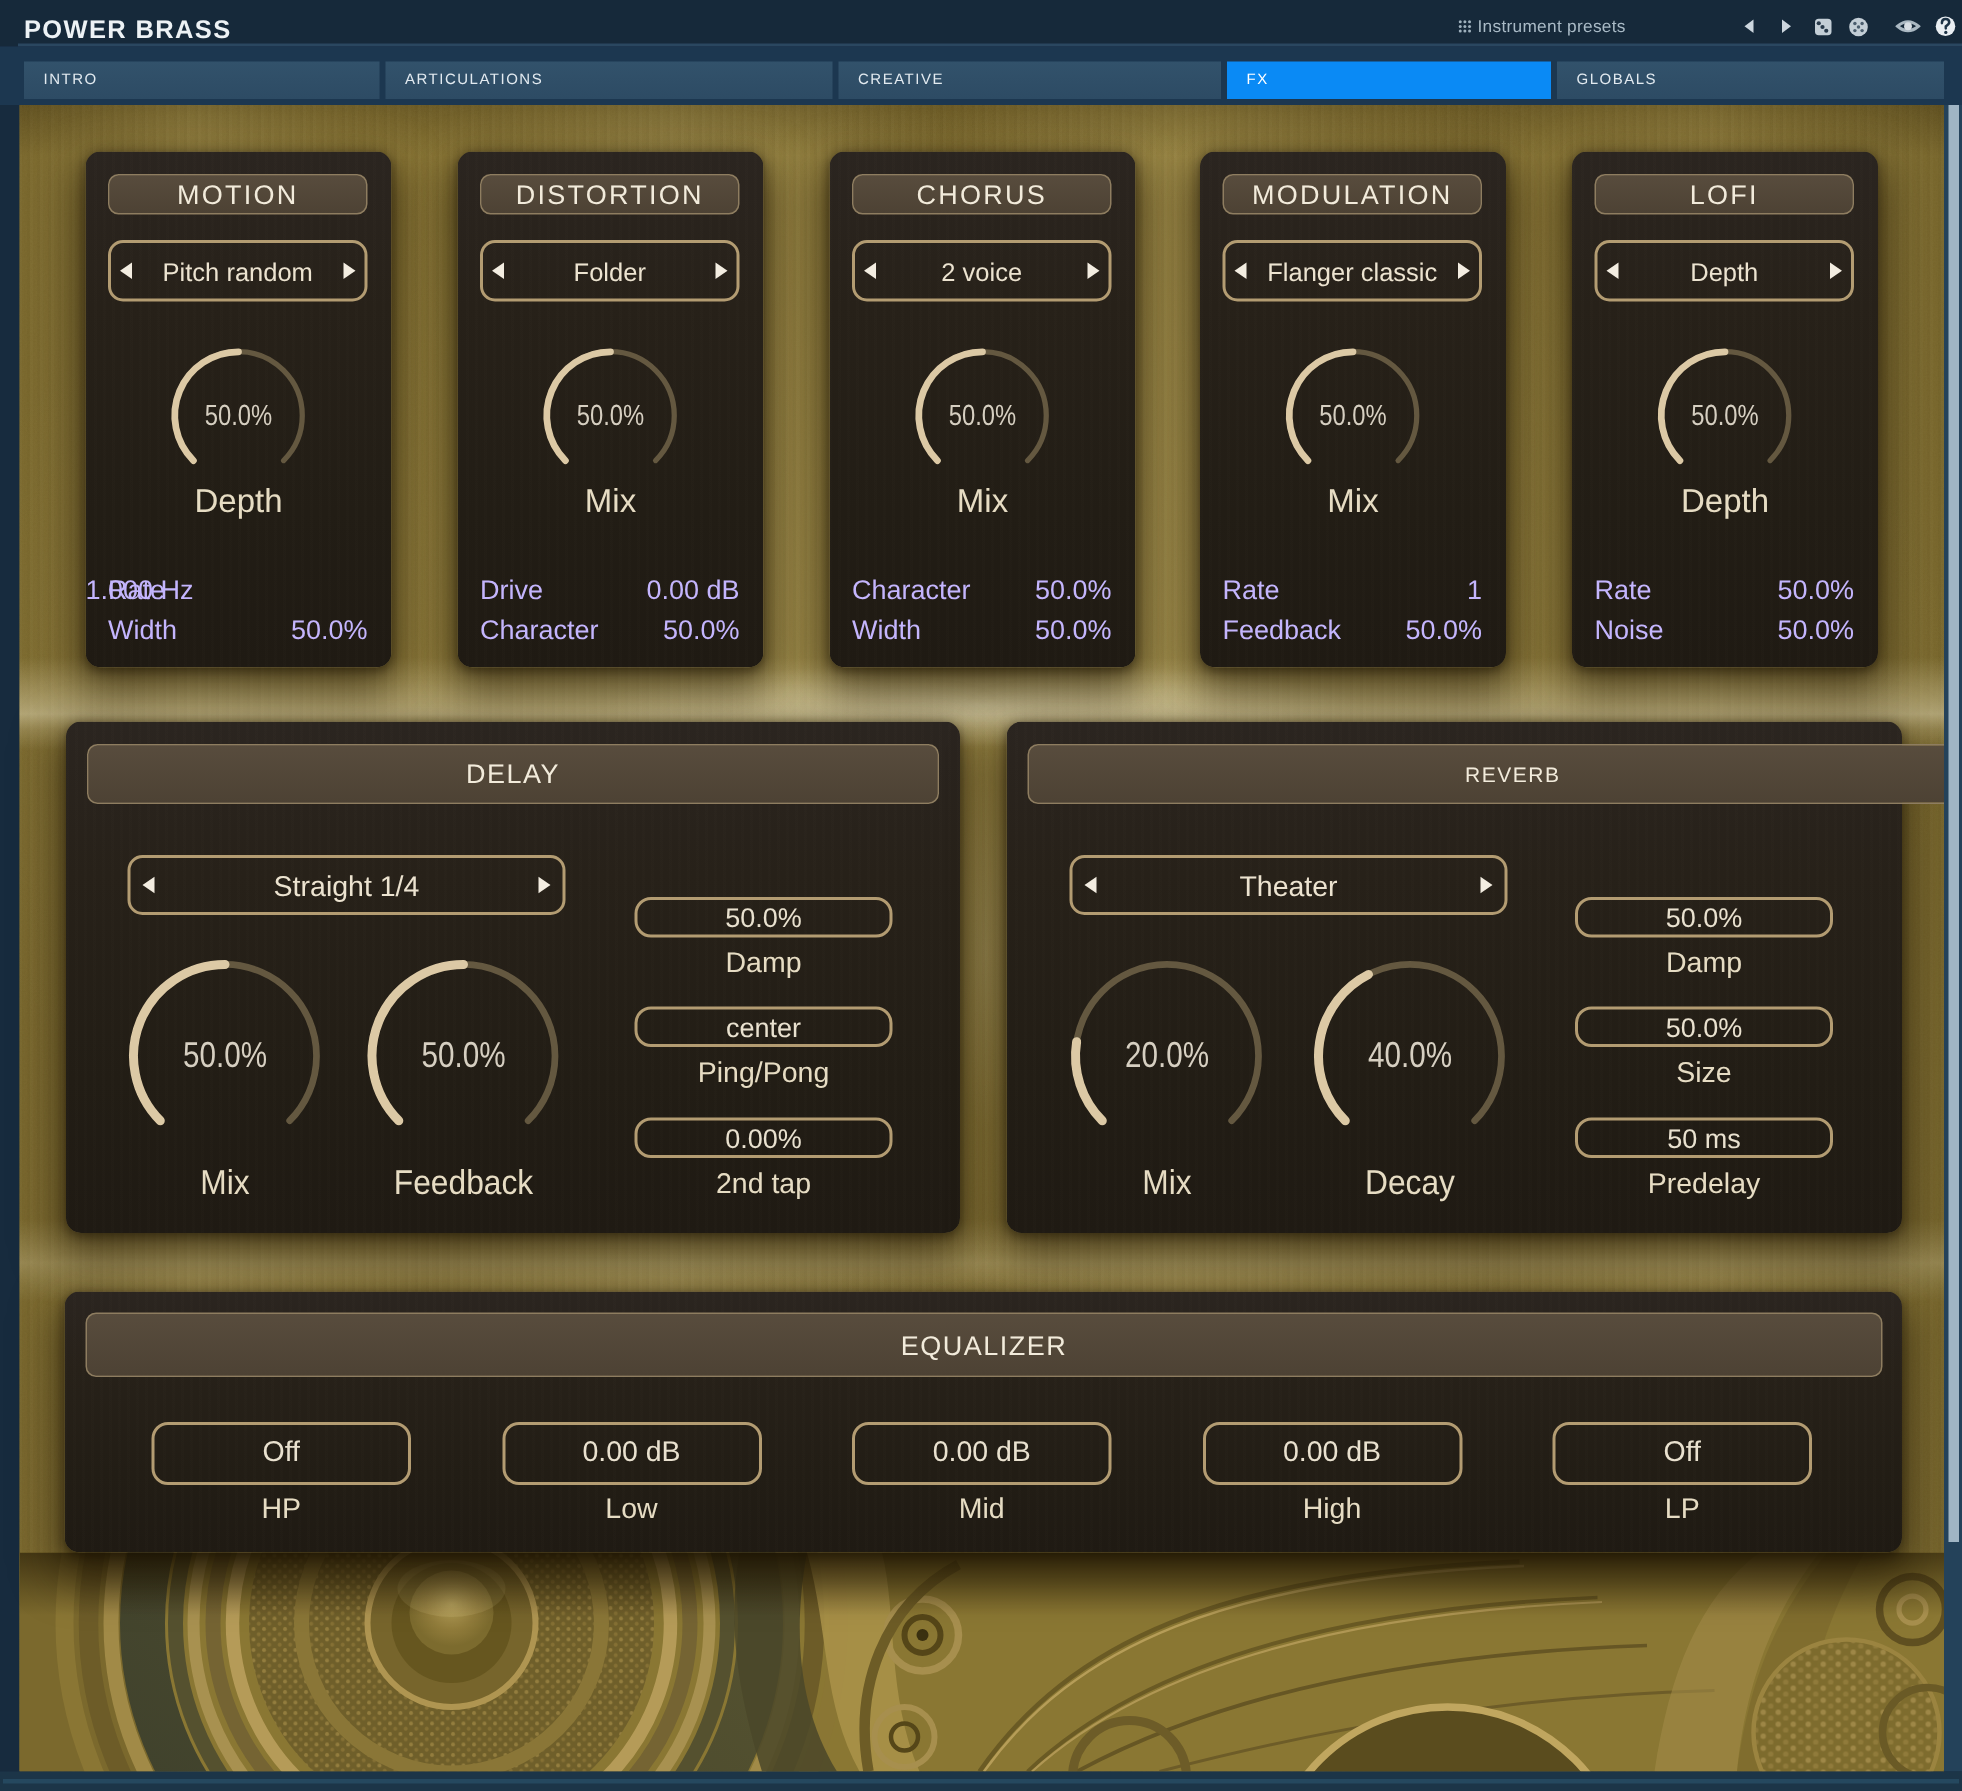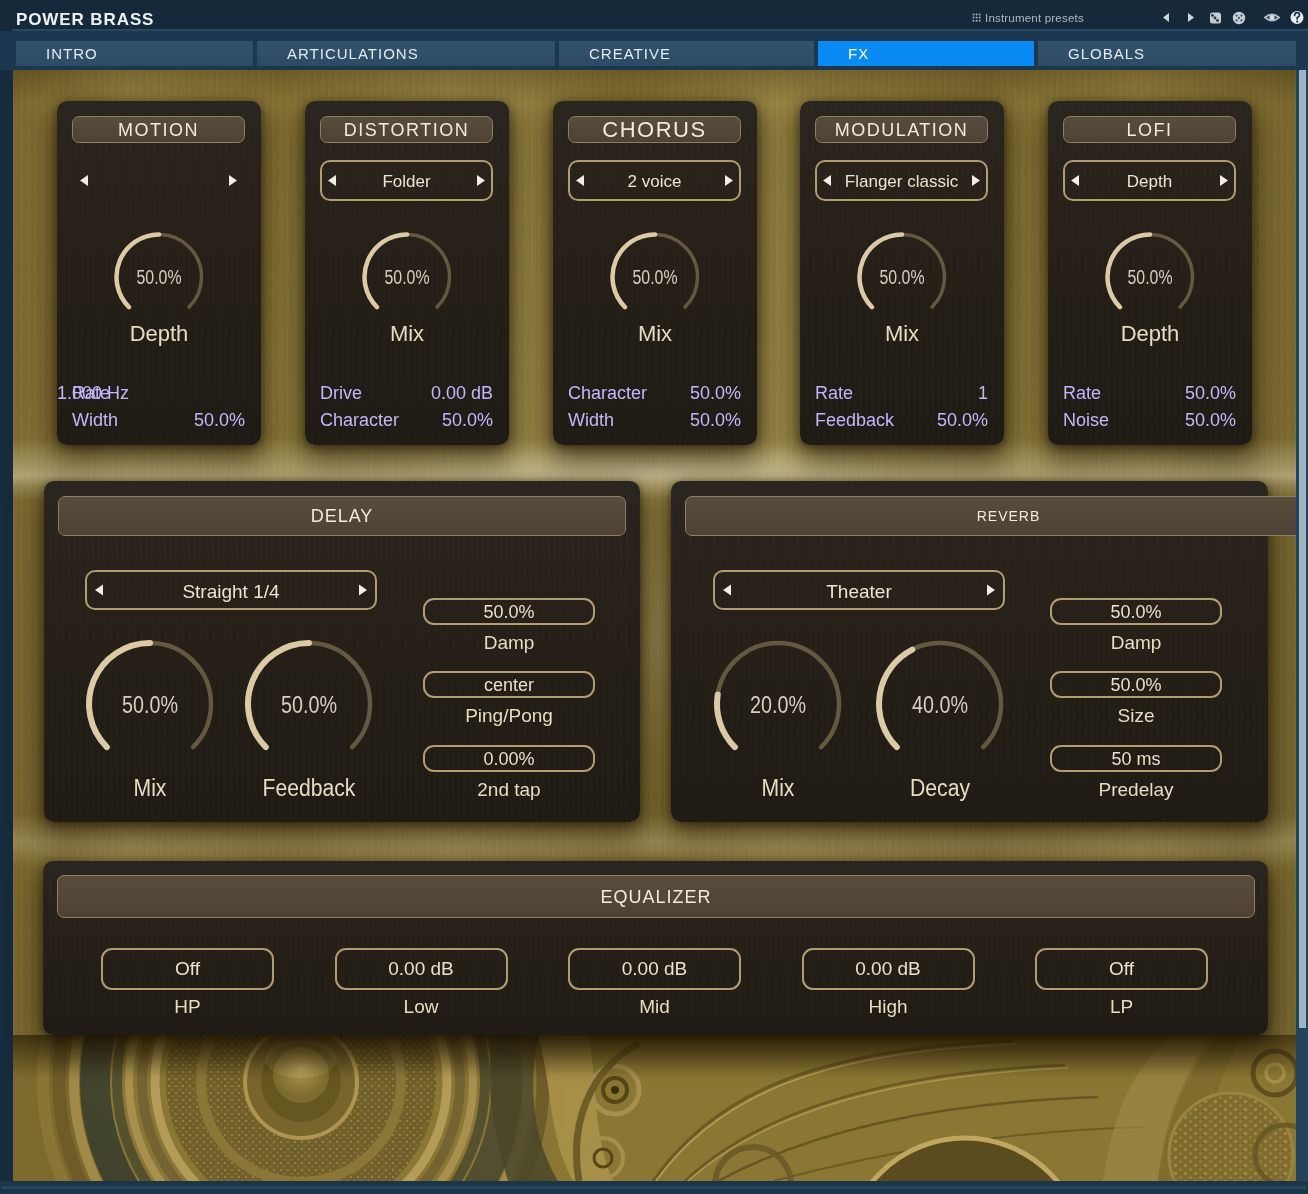--- a/index.html
+++ b/index.html
@@ -8,22 +8,22 @@
  background:repeating-linear-gradient(90deg, rgba(255,240,210,.006) 0 2px, rgba(0,0,0,0) 2px 4px, rgba(0,0,0,.012) 4px 6px),linear-gradient(180deg,#2b2520 0%,#272119 30%,#221d15 70%,#1f1a13 100%);
  box-shadow:0 12px 30px 5px rgba(28,18,2,.62), 0 2px 8px rgba(15,10,0,.5);}
 .ptitle{position:absolute;border-radius:7px;border:1px solid #8e7d60;
  background:linear-gradient(180deg,#584c3d,#4d4234);
  color:#f2ebdb;text-align:center;}
 .sel{position:absolute;border:2px solid #b39c72;border-radius:10px;color:#ece3d0;text-align:center;}
 .vbox{position:absolute;border:2px solid #b39c72;border-radius:11px;color:#e9e1cf;text-align:center;}
 .lbl{position:absolute;color:#e6dcc3;text-align:center;}
 .kv{position:absolute;color:#c4b5fd;font-size:18px}
 .biglbl{font-size:23px;transform:scaleX(.92)}
-.tab{position:absolute;top:41px;height:25px;line-height:25px;padding-left:30px;
- background:linear-gradient(180deg,#32526b,#2d4b64);color:#e2eaf0;font-size:15px;letter-spacing:1px}
+.tab{position:absolute;top:41px;height:25px;line-height:25px;padding-left:13px;
+ background:linear-gradient(180deg,#32526b,#2d4b64);color:#e2eaf0;font-size:10px;letter-spacing:1px}
 </style></head><body>
 <div id="root">
 
 <div class="abs" style="left:0;top:0;width:1308px;height:31px;background:#16293a"></div>
 <div class="abs" style="left:12px;top:29px;width:1296px;height:2px;background:#2a4760"></div>
 <div class="abs" style="left:0;top:31px;width:1308px;height:39px;background:#1c3750"></div>
 <div class="abs" style="left:16px;top:10px;color:#edf2f5;font-size:17px;font-weight:bold;letter-spacing:0.9px">POWER BRASS</div>
 <svg class="abs" style="left:972px;top:13px" width="10" height="10">
       <circle cx="1.5" cy="1.5" r="1.0" fill="#9fb1bd"></circle>
       <circle cx="4.6" cy="1.5" r="1.0" fill="#9fb1bd"></circle>
@@ -146,20 +146,21 @@
       <path d="M 1145 146 C 1152 95 1165 50 1205 0 L 1230 0 C 1200 50 1190 100 1188 146 Z" fill="#79672c" opacity=".6"></path>
       <circle cx="1218" cy="120" r="62" fill="url(#scales)" opacity=".9"></circle>
       <circle cx="1218" cy="120" r="62" fill="none" stroke="#9b8440" stroke-width="3"></circle>
       <circle cx="1262" cy="38" r="22" fill="none" stroke="#5f4f20" stroke-width="5"></circle>
       <circle cx="1262" cy="38" r="9" fill="none" stroke="#a78f4e" stroke-width="3.5"></circle>
       <circle cx="1272" cy="120" r="30" fill="none" stroke="#6a5a26" stroke-width="5"></circle>
       <rect x="0" y="0" width="1283" height="42" fill="url(#tsh)"></rect>
     </svg>
 <div class="panel" style="left:57px;top:101px;width:204px;height:344px"></div>
 <div class="ptitle" style="left:72px;top:116px;width:173px;height:27px;line-height:26px;font-size:18px;letter-spacing:1.5px">MOTION</div>
+<div class="sel" style="left:72px;top:160px;width:173px;height:41px;line-height:40px;font-size:17px">Pitch random</div>
 <svg class="abs" style="left:72px;top:160px" width="173" height="41">
       <polygon points="16.0,15.0 16.0,26.0 8.0,20.5" fill="#f3ede1"></polygon>
       <polygon points="157.0,15.0 157.0,26.0 165.0,20.5" fill="#f3ede1"></polygon>
     </svg>
 <svg style="position:absolute;left:108px;top:226px" width="102" height="102">
       <path d="M 20.95 81.05 A 42.5 42.5 0 1 1 81.05 81.05" fill="none" stroke="#645840" stroke-width="3.5" stroke-linecap="round"></path>
       <path d="M 20.95 81.05 A 42.5 42.5 0 0 1 51.00 8.50" fill="none" stroke="#dcc9a5" stroke-width="4.5" stroke-linecap="round"></path>
       <text x="51.0" y="51.0" fill="#d6cfc1" font-size="19.5" text-anchor="middle" dominant-baseline="central" textLength="45" lengthAdjust="spacingAndGlyphs" font-family="Liberation Sans, sans-serif">50.0%</text>
     </svg>
 <div class="lbl" style="left:57px;top:321px;width:204px;font-size:22px">Depth</div>
@@ -178,21 +179,21 @@
       <path d="M 20.95 81.05 A 42.5 42.5 0 1 1 81.05 81.05" fill="none" stroke="#645840" stroke-width="3.5" stroke-linecap="round"></path>
       <path d="M 20.95 81.05 A 42.5 42.5 0 0 1 51.00 8.50" fill="none" stroke="#dcc9a5" stroke-width="4.5" stroke-linecap="round"></path>
       <text x="51.0" y="51.0" fill="#d6cfc1" font-size="19.5" text-anchor="middle" dominant-baseline="central" textLength="45" lengthAdjust="spacingAndGlyphs" font-family="Liberation Sans, sans-serif">50.0%</text>
     </svg>
 <div class="lbl" style="left:305px;top:321px;width:204px;font-size:22px">Mix</div>
 <div class="kv" style="left:320px;top:383px">Drive</div>
 <div class="kv" style="left:305px;top:383px;width:188px;text-align:right">0.00 dB</div>
 <div class="kv" style="left:320px;top:410px">Character</div>
 <div class="kv" style="left:305px;top:410px;width:188px;text-align:right">50.0%</div>
 <div class="panel" style="left:553px;top:101px;width:204px;height:344px"></div>
-<div class="ptitle" style="left:568px;top:116px;width:173px;height:27px;line-height:26px;font-size:22px;letter-spacing:1.5px">CHORUS</div>
+<div class="ptitle" style="left:568px;top:116px;width:173px;height:27px;line-height:26px;font-size:18px;letter-spacing:1.5px">CHORUS</div>
 <div class="sel" style="left:568px;top:160px;width:173px;height:41px;line-height:40px;font-size:17px">2 voice</div>
 <svg class="abs" style="left:568px;top:160px" width="173" height="41">
       <polygon points="16.0,15.0 16.0,26.0 8.0,20.5" fill="#f3ede1"></polygon>
       <polygon points="157.0,15.0 157.0,26.0 165.0,20.5" fill="#f3ede1"></polygon>
     </svg>
 <svg style="position:absolute;left:604px;top:226px" width="102" height="102">
       <path d="M 20.95 81.05 A 42.5 42.5 0 1 1 81.05 81.05" fill="none" stroke="#645840" stroke-width="3.5" stroke-linecap="round"></path>
       <path d="M 20.95 81.05 A 42.5 42.5 0 0 1 51.00 8.50" fill="none" stroke="#dcc9a5" stroke-width="4.5" stroke-linecap="round"></path>
       <text x="51.0" y="51.0" fill="#d6cfc1" font-size="19.5" text-anchor="middle" dominant-baseline="central" textLength="45" lengthAdjust="spacingAndGlyphs" font-family="Liberation Sans, sans-serif">50.0%</text>
     </svg>

